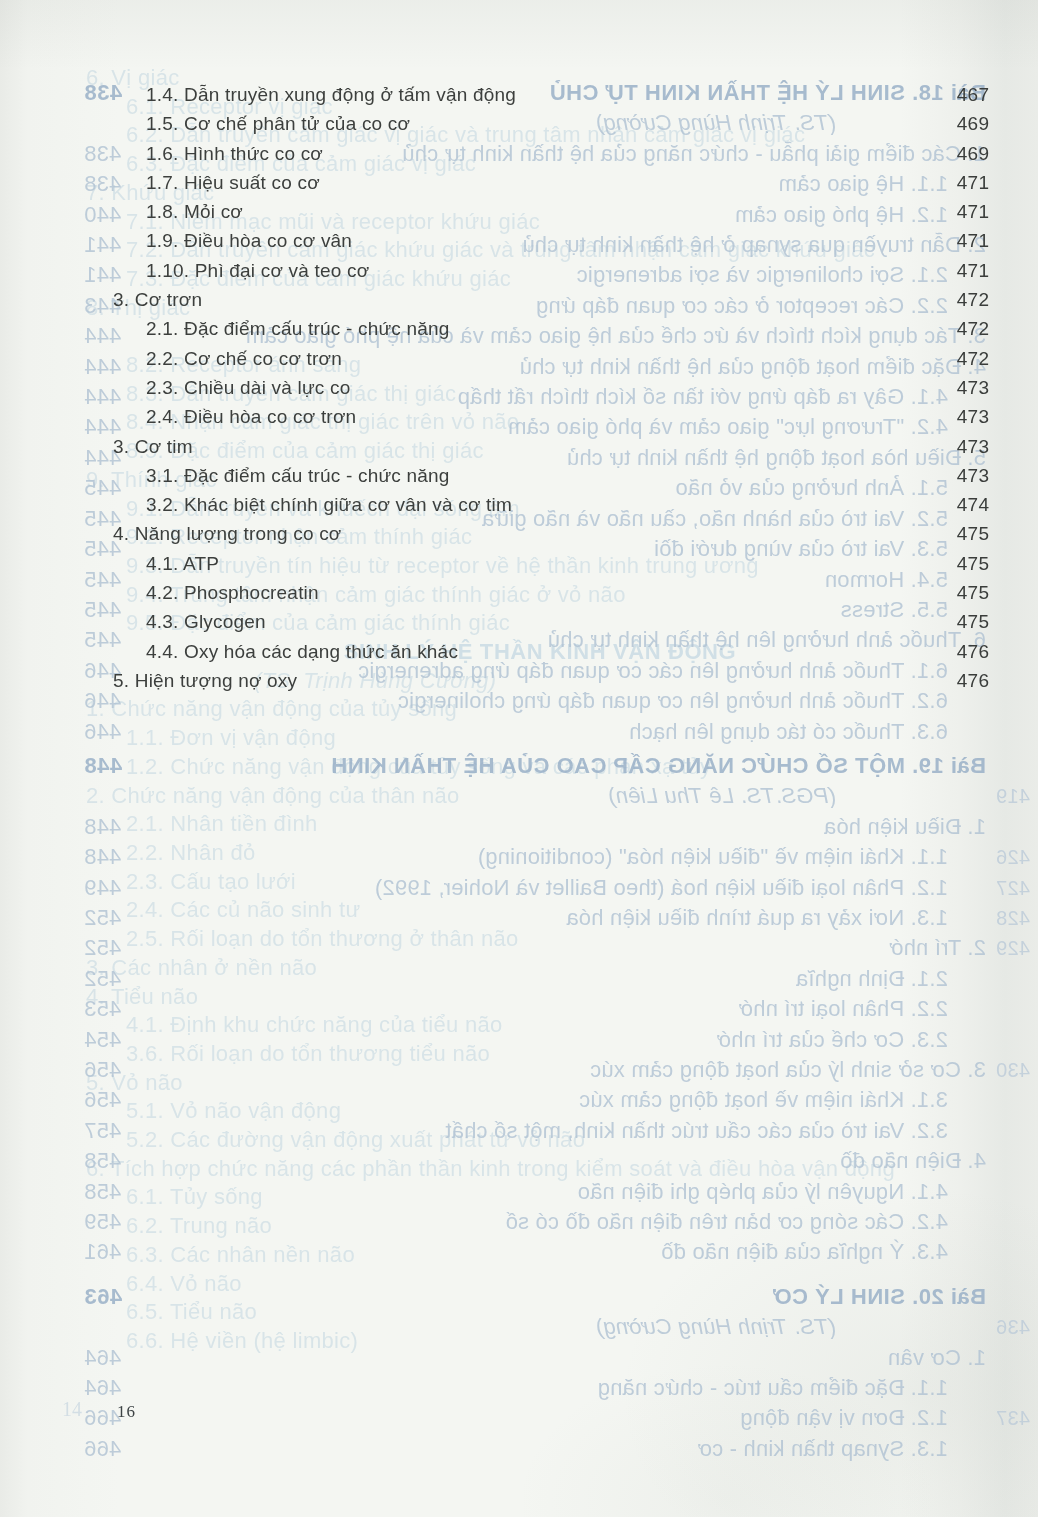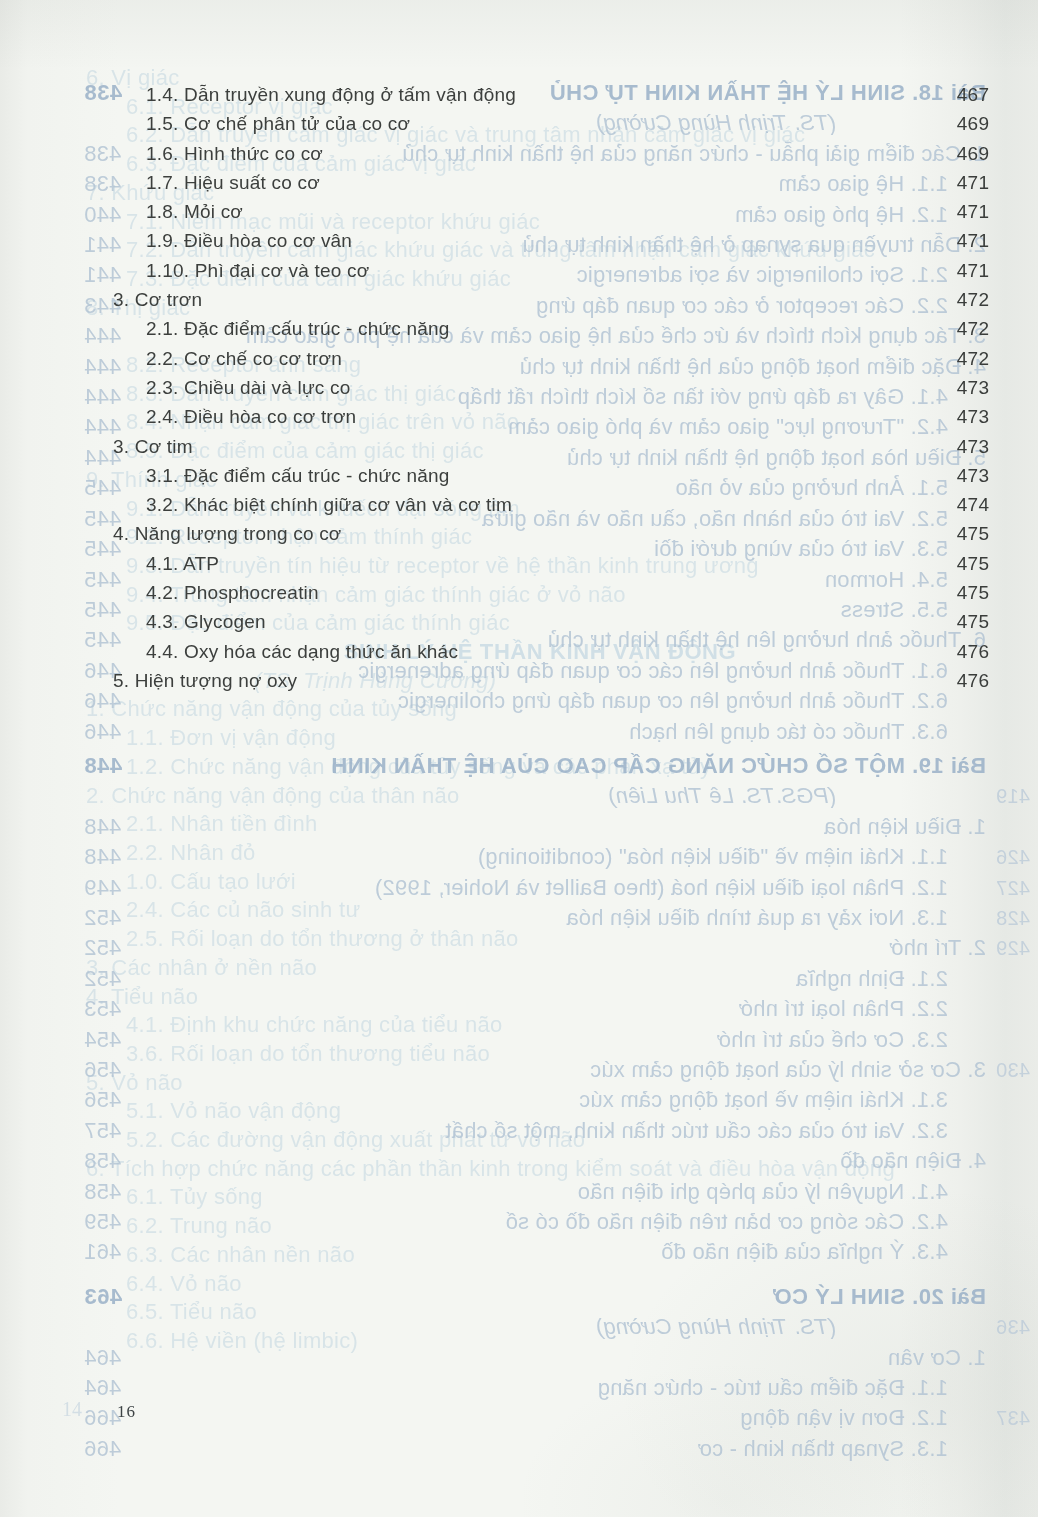--- a/index.html
+++ b/index.html
@@ -103,21 +103,21 @@
       <div class="row lv2">9.4. Trung tâm nhận cảm giác thính giác ở vỏ não</div>
       <div class="row lv2">9.5. Đặc điểm của cảm giác thính giác</div>
       <div class="row head">SINH LÝ HỆ THẦN KINH VẬN ĐỘNG</div>
       <div class="row auth">(TS. Trịnh Hùng Cường)</div>
       <div class="row lv1">1. Chức năng vận động của tủy sống</div>
       <div class="row lv2">1.1. Đơn vị vận động</div>
       <div class="row lv2">1.2. Chức năng vận động của tủy sống và các phản xạ tủy</div>
       <div class="row lv1">2. Chức năng vận động của thân não</div>
       <div class="row lv2">2.1. Nhân tiền đình</div>
       <div class="row lv2">2.2. Nhân đỏ</div>
-      <div class="row lv2">1.0. Cấu tạo lưới</div>
+      <div class="row lv2">2.3. Cấu tạo lưới</div>
       <div class="row lv2">2.4. Các củ não sinh tư</div>
       <div class="row lv2">2.5. Rối loạn do tổn thương ở thân não</div>
       <div class="row lv1">3. Các nhân ở nền não</div>
       <div class="row lv1">4. Tiểu não</div>
       <div class="row lv2">4.1. Định khu chức năng của tiểu não</div>
       <div class="row lv2">3.6. Rối loạn do tổn thương tiểu não</div>
       <div class="row lv1">5. Vỏ não</div>
       <div class="row lv2">5.1. Vỏ não vận động</div>
       <div class="row lv2">5.2. Các đường vận động xuất phát từ vỏ não</div>
       <div class="row lv1">6. Tích hợp chức năng các phần thần kinh trong kiểm soát và điều hòa vận động</div>

